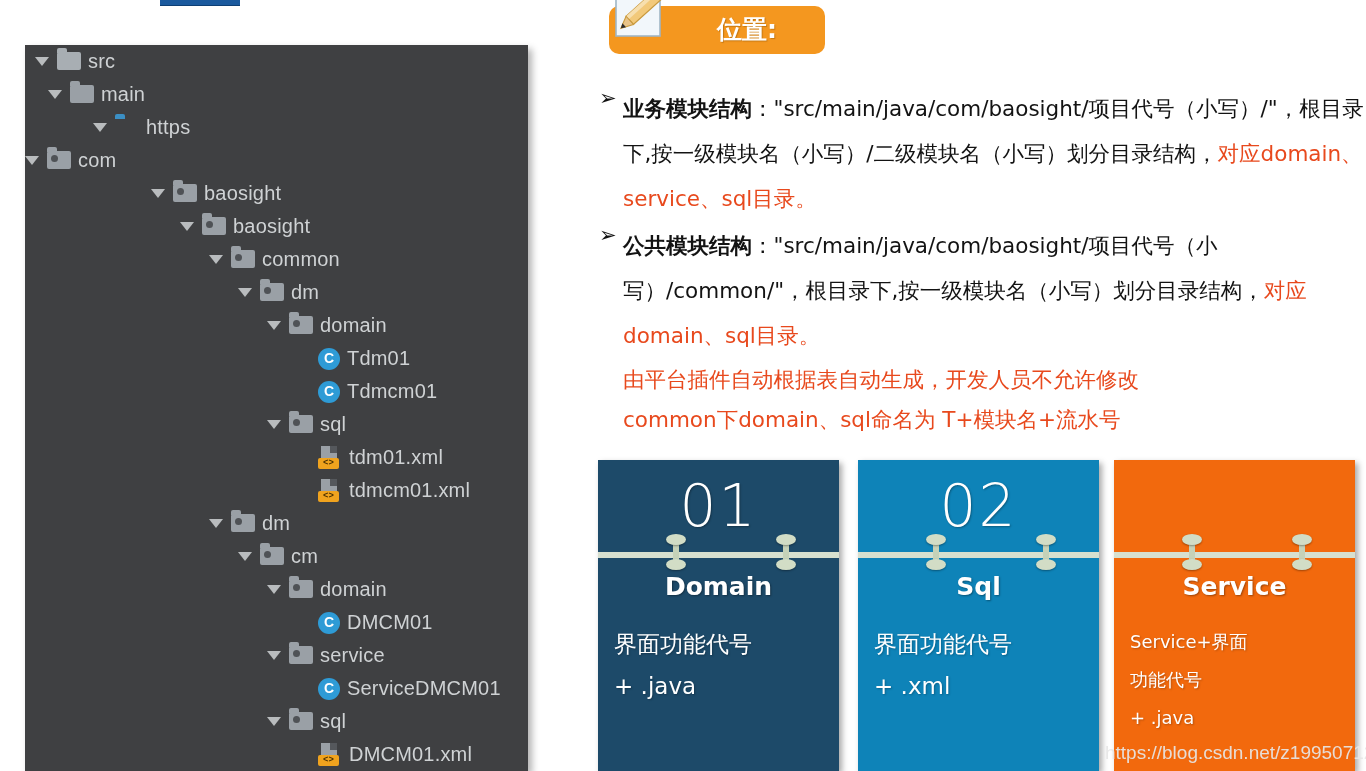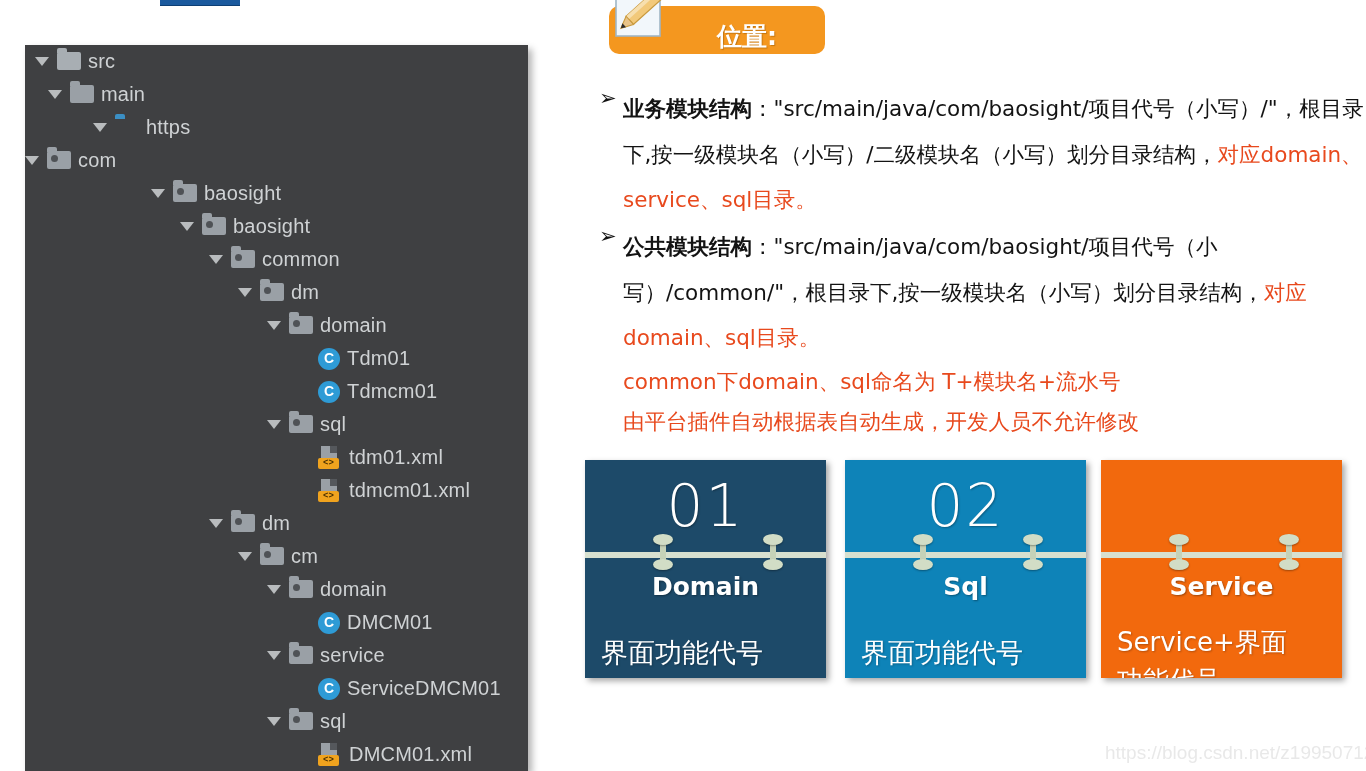--- a/index.html
+++ b/index.html
@@ -187,21 +187,21 @@
   #pencil-icon {
     position: absolute;
     left: 25px;
     top: -18px;
     width: 70px;
     height: 64px;
   }
   #loc-title {
     position: absolute;
     left: 108px;
-    top: 14px;
+    top: 7px;
     font-size: 25px;
     font-weight: bold;
     color: #ffffff;
     text-shadow: 1px 1px 1px rgba(140,80,0,0.45);
     font-family: "DejaVu Sans", "Liberation Sans", sans-serif;
   }
 
   
   #bullets {
     position: absolute;
@@ -221,21 +221,21 @@
     font-size: 21px;
     color: #111111;
     line-height: 1;
   }
   .btext {
     font-size: 21.5px;
     line-height: 45px;
     color: #131313;
     font-family: "DejaVu Sans", "Liberation Sans", sans-serif;
   }
-  .btext b { font-weight: bold; font-family: Liberation Serif, serif; }
+  .btext b { font-weight: bold; }
 
   .redline {
     font-size: 21.5px;
     line-height: 40px;
     color: #e8491d;
     padding-left: 30px;
     font-family: "DejaVu Sans", "Liberation Sans", sans-serif;
   }
 
   
@@ -243,23 +243,24 @@
     position: absolute;
     left: 0px;
     top: 460px;
     width: 781px;
     height: 311px;
   }
   .card {
     position: absolute;
     top: 0;
     width: 241px;
-    height: 218px;
+    height: 311px;
     box-shadow: 3px 3px 6px rgba(0,0,0,0.35);
     overflow: hidden;
+    margin-left: 13px;
   }
   .card-num {
     position: absolute;
     top: 12px;
     left: 0; right: 0;
     text-align: center;
     font-size: 58px;
     color: #ffffff;
     font-weight: 300;
     letter-spacing: 2px;
@@ -305,22 +306,22 @@
     font-weight: bold;
     color: #ffffff;
     text-shadow: 1px 1px 2px rgba(0,0,0,0.35);
     font-family: "DejaVu Sans", "Liberation Sans", sans-serif;
   }
   .card-desc {
     position: absolute;
     top: 163px;
     left: 16px;
     right: 10px;
-    font-size: 27px;
-    line-height: 60px;
+    font-size: 23px;
+    line-height: 42px;
     color: #ffffff;
     text-shadow: 1px 1px 2px rgba(0,0,0,0.25);
     font-family: "DejaVu Sans", "Liberation Sans", sans-serif;
   }
   #card-1 { left: 0px;   background: #1d4a69; }
   #card-2 { left: 260px; background: #0e83b8; }
   #card-3 { left: 516px; background: #f2690d; }
 
   #watermark {
     position: absolute;
@@ -521,22 +522,22 @@
 
   <div id="bullets">
       <div class="bullet">
         <span class="bullet-marker">➢</span>
         <div class="btext"><b>业务模块结构</b><span style="color: rgb(19, 19, 19);">："src/main/java/com/baosight/项目代号（小写）/"，根目录下,按一级模块名（小写）/二级模块名（小写）划分目录结构，</span><span style="color: rgb(232, 73, 29);">对应domain、service、sql目录。</span></div>
       </div>
       <div class="bullet">
         <span class="bullet-marker">➢</span>
         <div class="btext"><b>公共模块结构</b><span style="color: rgb(19, 19, 19);">："src/main/java/com/baosight/项目代号（小写）/common/"，根目录下,按一级模块名（小写）划分目录结构，</span><span style="color: rgb(232, 73, 29);">对应domain、sql目录。</span></div>
       </div>
+      <div class="redline">由平台插件自动根据表自动生成，开发人员不允许修改</div>
       <div class="redline">common下domain、sql命名为 T+模块名+流水号</div>
-      <div class="redline">由平台插件自动根据表自动生成，开发人员不允许修改</div>
     </div>
 
   <div id="cards">
 
     <div class="card" id="card-1">
       <div class="card-num">01</div>
       <div class="rule"></div>
       <div class="pin" style="left:68px">
         <div class="stem"></div>
           <div class="cap"></div>
@@ -576,20 +577,20 @@
         <div class="stem"></div>
           <div class="cap"></div>
           <div class="cap2"></div>
       </div>
       <div class="pin" style="left:178px">
         <div class="stem"></div>
           <div class="cap"></div>
           <div class="cap2"></div>
       </div>
       <div class="card-name">Service</div>
-      <div class="card-desc" style="white-space:pre-line; font-size:26px; line-height:38px;">Service+界面
+      <div class="card-desc" style="white-space:pre-line; font-size:18px; line-height:38px;">Service+界面
 功能代号
 + .java</div>
     </div>
 
     <div id="watermark">https://blog.csdn.net/z19950712</div>
   </div>
 </div>
 
 </body></html>

